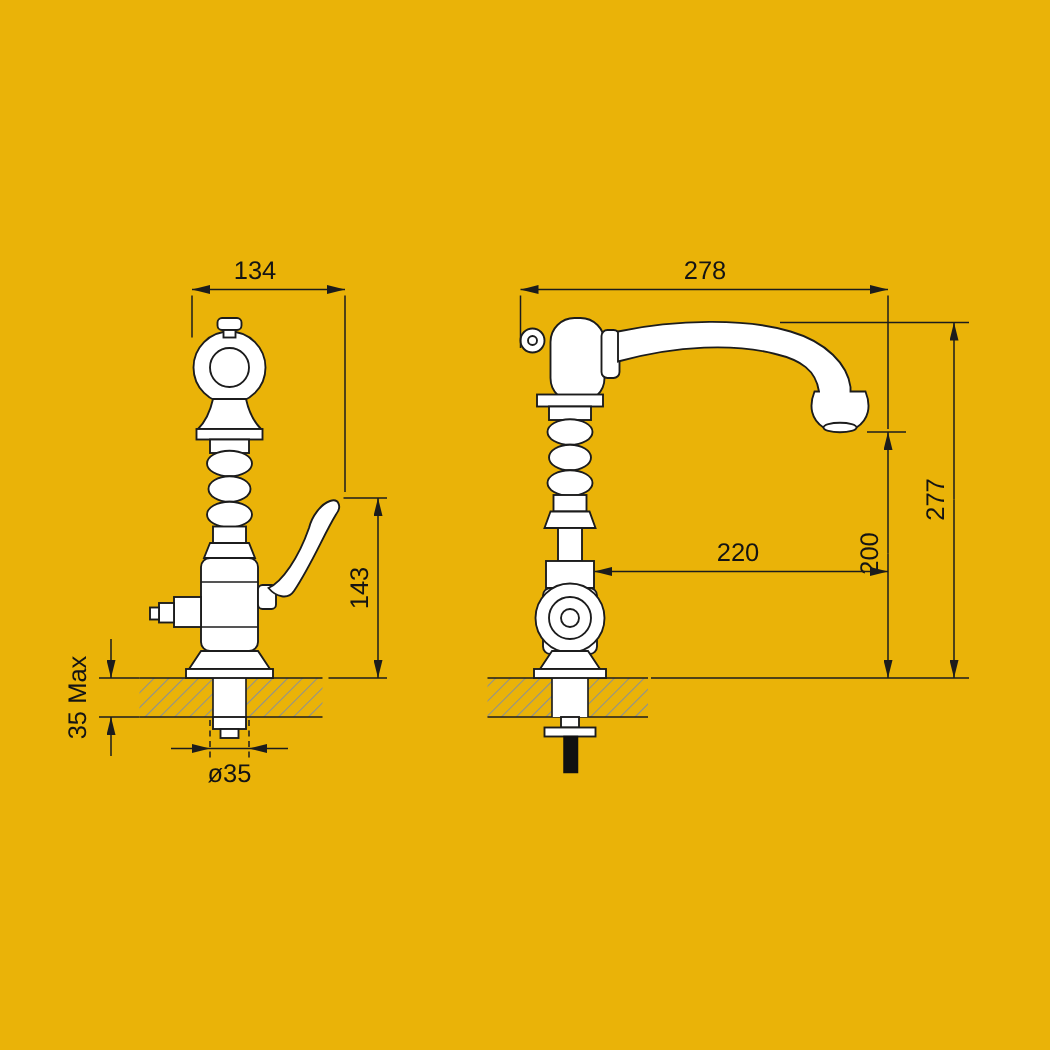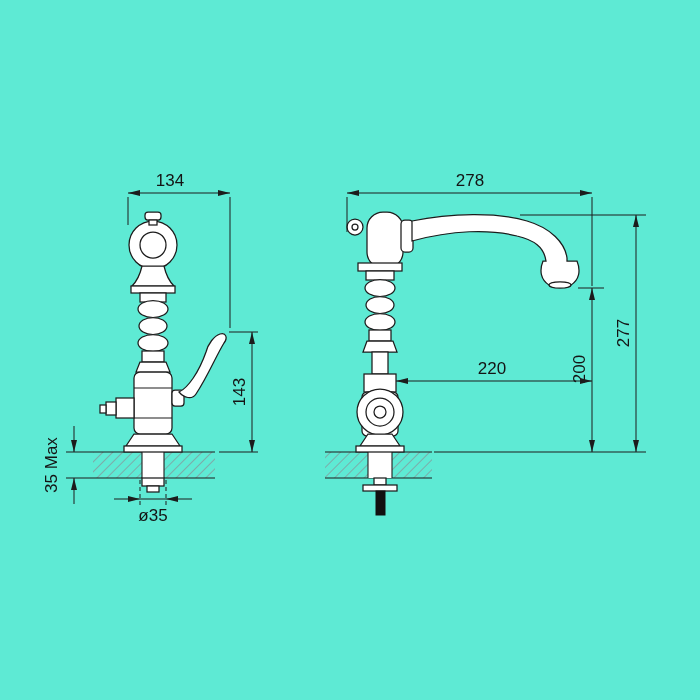--- a/index.html
+++ b/index.html
@@ -1,16 +1,16 @@
 <!DOCTYPE html>
 <html><head>
 <meta charset="utf-8">
 <style>
   html,body{margin:0;padding:0;background:#ffffff;}
-  .canvas{width:700px;height:700px;background:#5eead4;position:relative;overflow:hidden;}
+  .canvas{width:700px;height:700px;background:#eab308;position:relative;overflow:hidden;}
   svg{display:block;}
   .part{fill:#ffffff;stroke:#1c1c1c;stroke-width:1.25;}
   .ln{stroke:#1c1c1c;stroke-width:1.1;fill:none;}
   .dim{stroke:#1c1c1c;stroke-width:1;fill:none;}
   .dim-d{stroke:#1c1c1c;stroke-width:1;fill:none;stroke-dasharray:4 3;}
   .dimtext{font-family:"Liberation Sans",sans-serif;font-size:17px;fill:#141414;}
   .fill-dark{fill:#111111;stroke:#111111;}
 </style>
 </head>
 <body>

